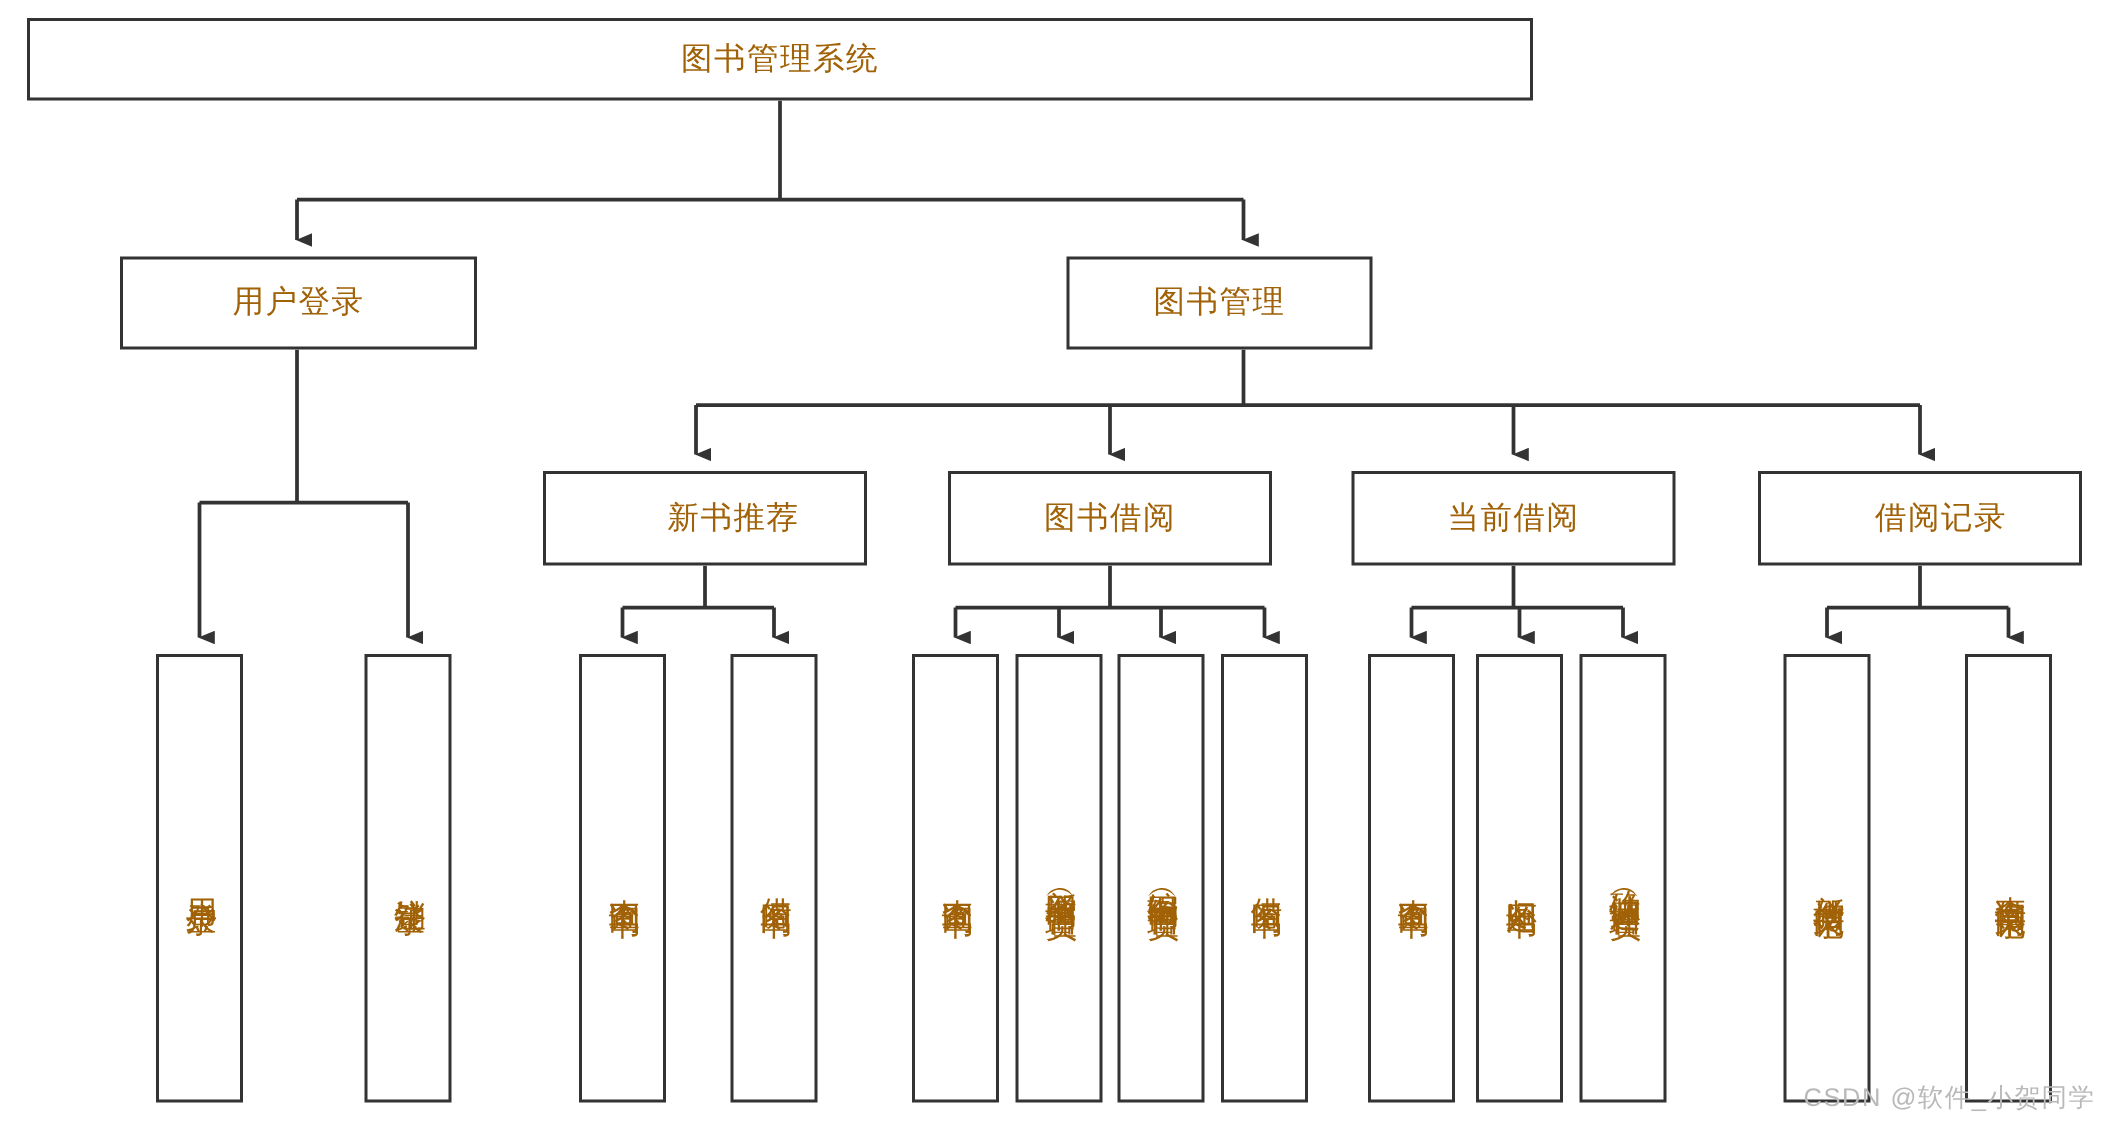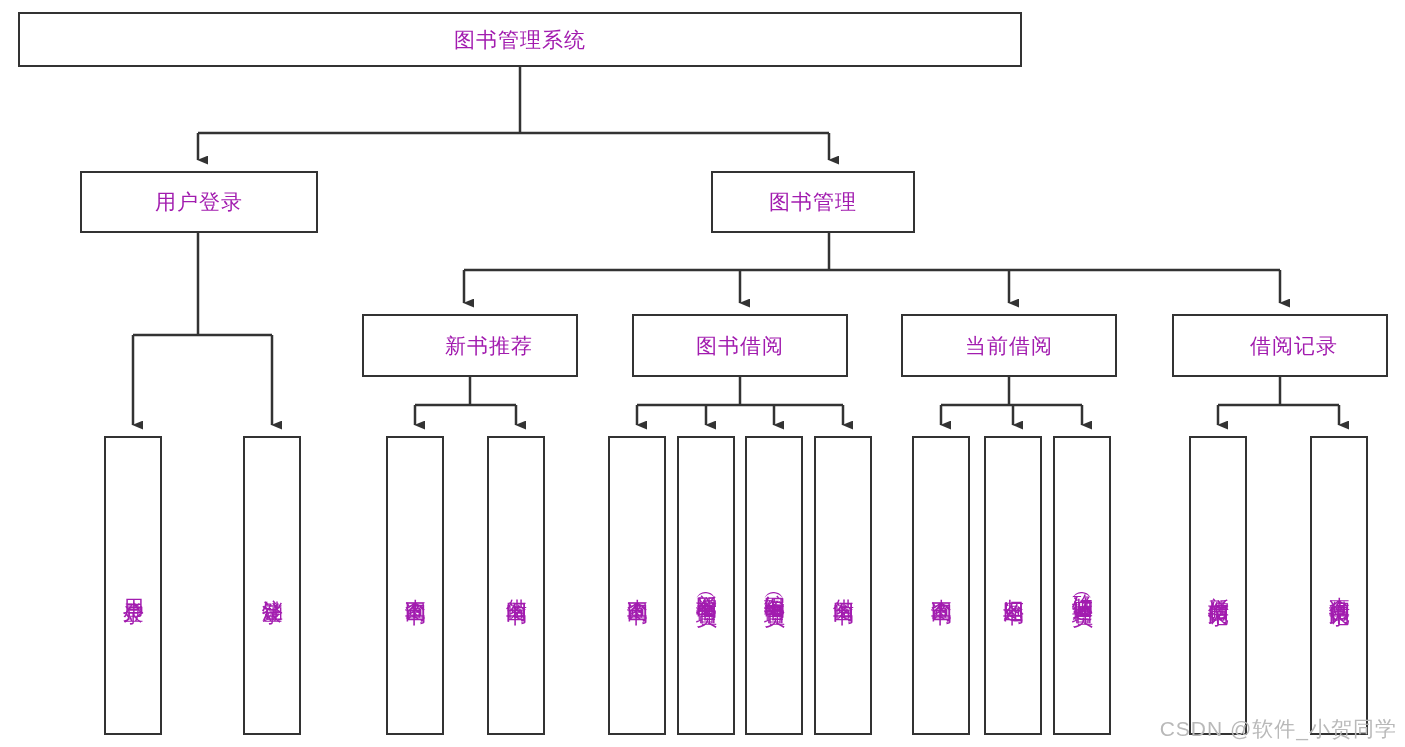--- a/index.html
+++ b/index.html
@@ -26,21 +26,21 @@
     height: 747px;
   }
   .node {
     position: absolute;
     box-sizing: border-box;
     border: 2px solid #333333;
     background: #ffffff;
     display: flex;
     align-items: center;
     justify-content: center;
-    color: #a21caf;
+    color: #a16207;
   }
   .node.horizontal {
     font-size: 21px;
     letter-spacing: 1px;
     line-height: 1.2;
   }
   .node.vertical {
     writing-mode: vertical-rl;
     text-orientation: upright;
     font-size: 21px;
@@ -56,21 +56,21 @@
     text-align: center;
   }
   .node.vertical .node-label {
     writing-mode: vertical-rl;
     text-orientation: upright;
   }
   #watermark {
     position: absolute;
     right: 8px;
     bottom: 4px;
-    font-size: 21px;
+    font-size: 17px;
     color: #b9b9b9;
     letter-spacing: 1px;
     white-space: nowrap;
     pointer-events: none;
   }
 </style>
 </head>
 <body>
 
 <div id="diagram-canvas">

